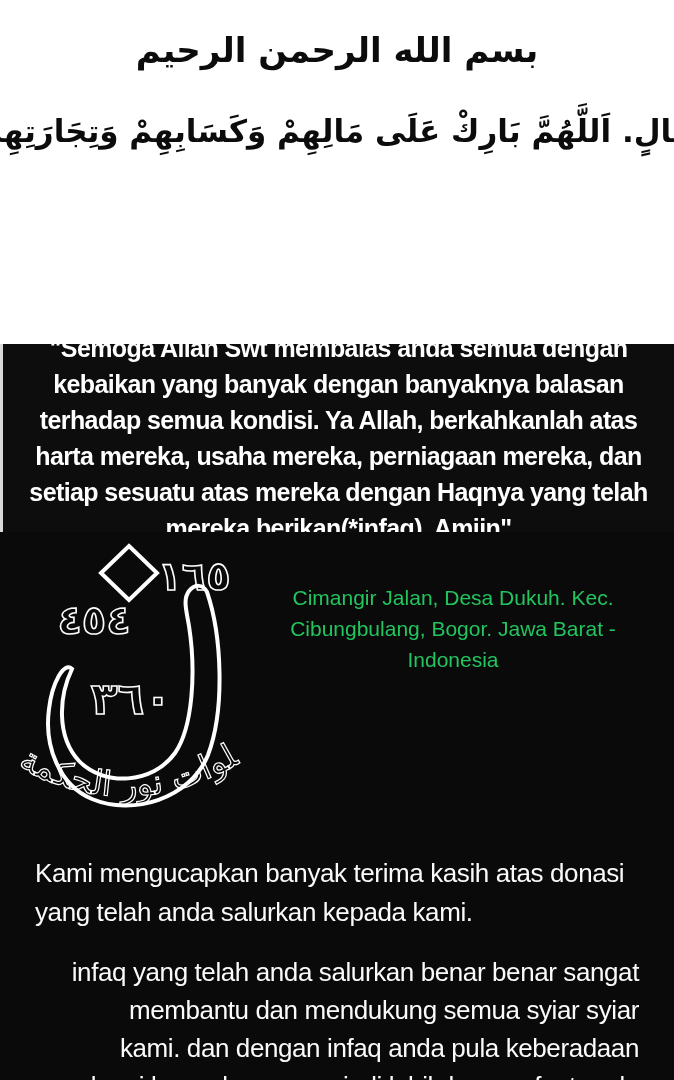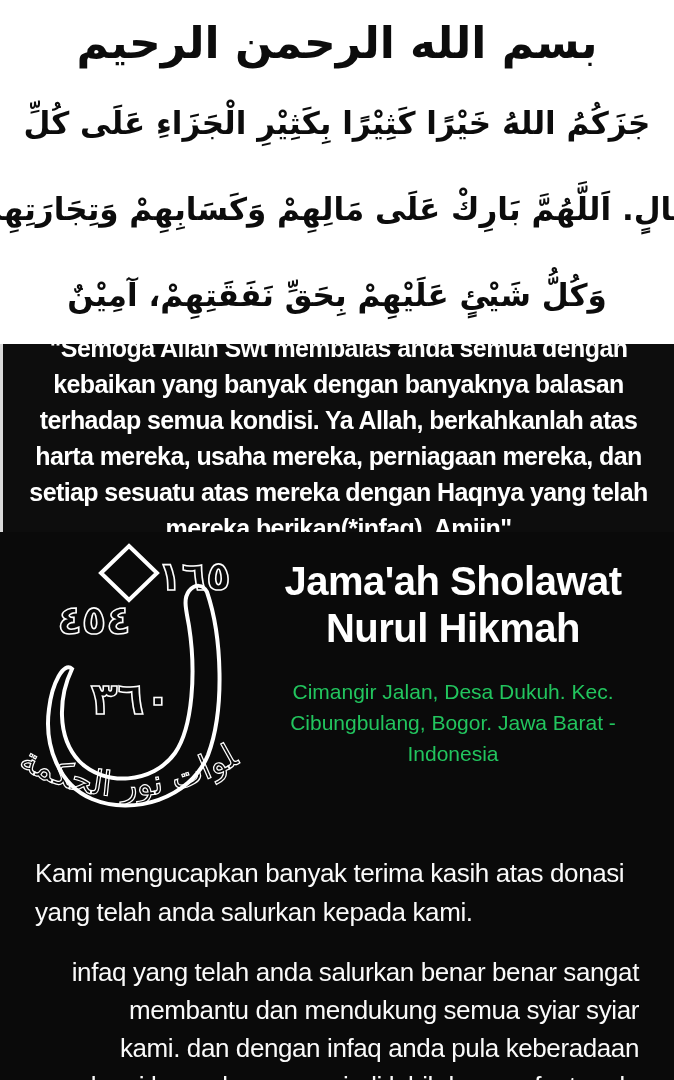--- a/index.html
+++ b/index.html
@@ -18,21 +18,21 @@
     color:#0c0c0c;
     direction:rtl;
     overflow:hidden;
     font-family:"DejaVu Sans",sans-serif;
   }
   .dua .row{
     display:flex;justify-content:center;align-items:center;
     white-space:nowrap;
     font-weight:bold;
   }
-  .dua .bismillah{height:76px;font-size:44px;padding-top:4px;}
+  .dua .bismillah{height:76px;font-size:34px;padding-top:12px;}
   .dua .big{height:86px;font-size:31px;}
   
   .quote{
     height:188px;
     background:#0d0d0d;
     border-left:3px solid #d9d9d9;
     display:flex;align-items:center;justify-content:center;
     overflow:hidden;
   }
   .quote p{
@@ -94,23 +94,21 @@
     text-align:right;
   }
 </style>
 </head>
 <body>
 
 <div class="page">
 
   <section class="dua">
     <div class="row bismillah">بسم الله الرحمن الرحيم</div>
-    <div class="row big">جَزَكُمُ اللهُ خَيْرًا كَثِيْرًا بِكَثِيْرِ الْجَزَاءِ عَلَى كُلِّ</div>
     <div class="row big">حَالٍ. اَللَّهُمَّ بَارِكْ عَلَى مَالِهِمْ وَكَسَابِهِمْ وَتِجَارَتِهِمْ</div>
-    <div class="row big">وَكُلُّ شَيْئٍ عَلَيْهِمْ بِحَقِّ نَفَقَتِهِمْ، آمِيْنٌ</div>
   </section>
 
   <section class="quote">
     <p>"Semoga Allah Swt membalas anda semua dengan kebaikan yang banyak dengan banyaknya balasan terhadap semua kondisi. Ya Allah, berkahkanlah atas harta mereka, usaha mereka, perniagaan mereka, dan setiap sesuatu atas mereka dengan Haqnya yang telah mereka berikan(*infaq). Amiin"</p>
   </section>
 
   <section class="org">
     <div class="logo">
       <svg width="246" height="282" viewBox="0 0 246 282">
         <g fill="none" stroke="#ffffff">
@@ -133,21 +131,20 @@
           <text x="125" y="172" text-anchor="middle" font-size="44" stroke-width="1.6" font-family="DejaVu Sans, sans-serif" font-weight="bold">٣٦٠</text>
 
           <path id="flourish-arc" d="M8,222 Q123,290 242,216" stroke="none"></path>
           <text font-size="34" stroke-width="1.2" font-family="DejaVu Sans, sans-serif">
             <textPath href="#flourish-arc" startOffset="4">جماعة الصلوات نور الحكمة</textPath>
           </text>
         </g>
       </svg>
     </div>
     <div class="text">
-      <h1>Jama'ah Sholawat Nurul Hikmah</h1>
       <p class="address">Cimangir Jalan, Desa Dukuh. Kec. Cibungbulang, Bogor. Jawa Barat - Indonesia</p>
     </div>
   </section>
 
   <section class="thanks">
     <p class="p1">Kami mengucapkan banyak terima kasih atas donasi yang telah anda salurkan kepada kami.</p>
     <p class="p2">infaq yang telah anda salurkan benar benar sangat membantu dan mendukung semua syiar syiar kami. dan dengan infaq anda pula keberadaan kami benar benar menjadi lebih bermanfaat pada aspek yang lebih luas.</p>
   </section>
 
 </div>

